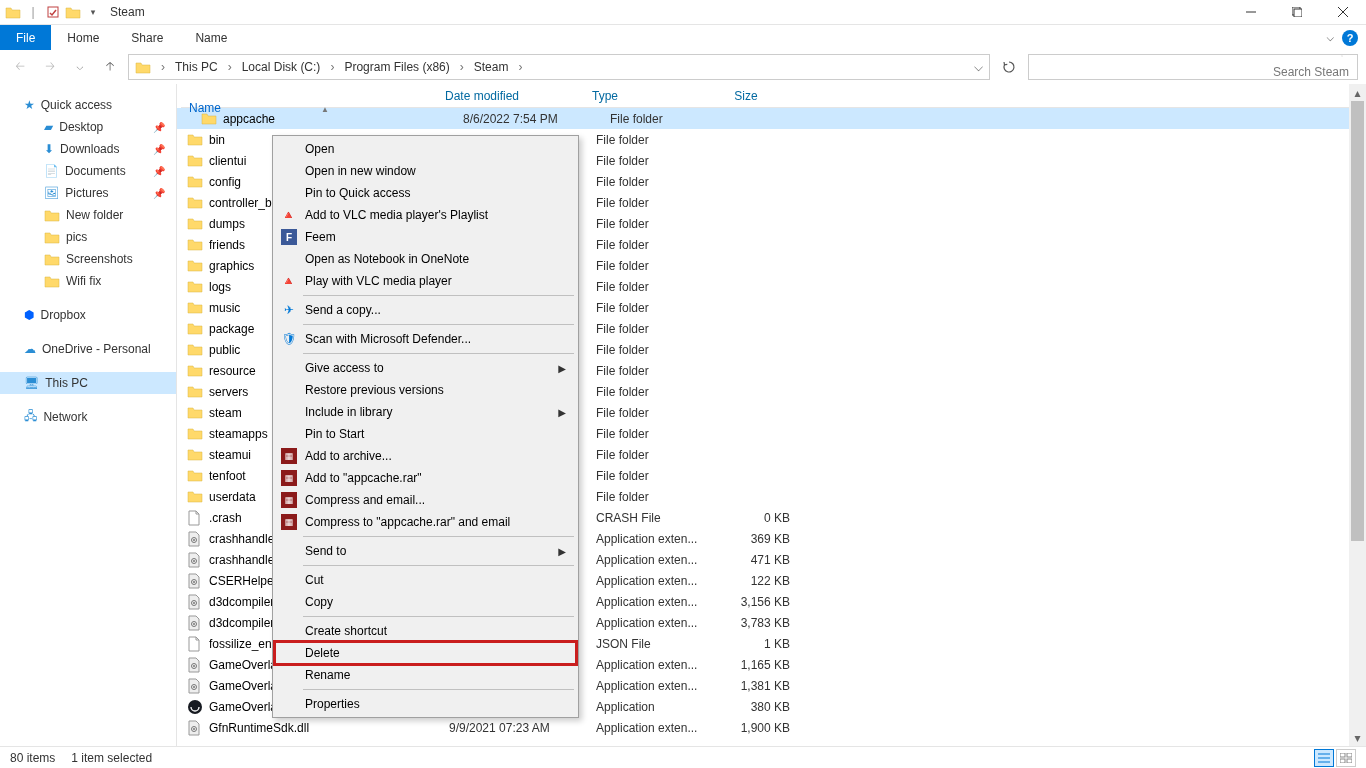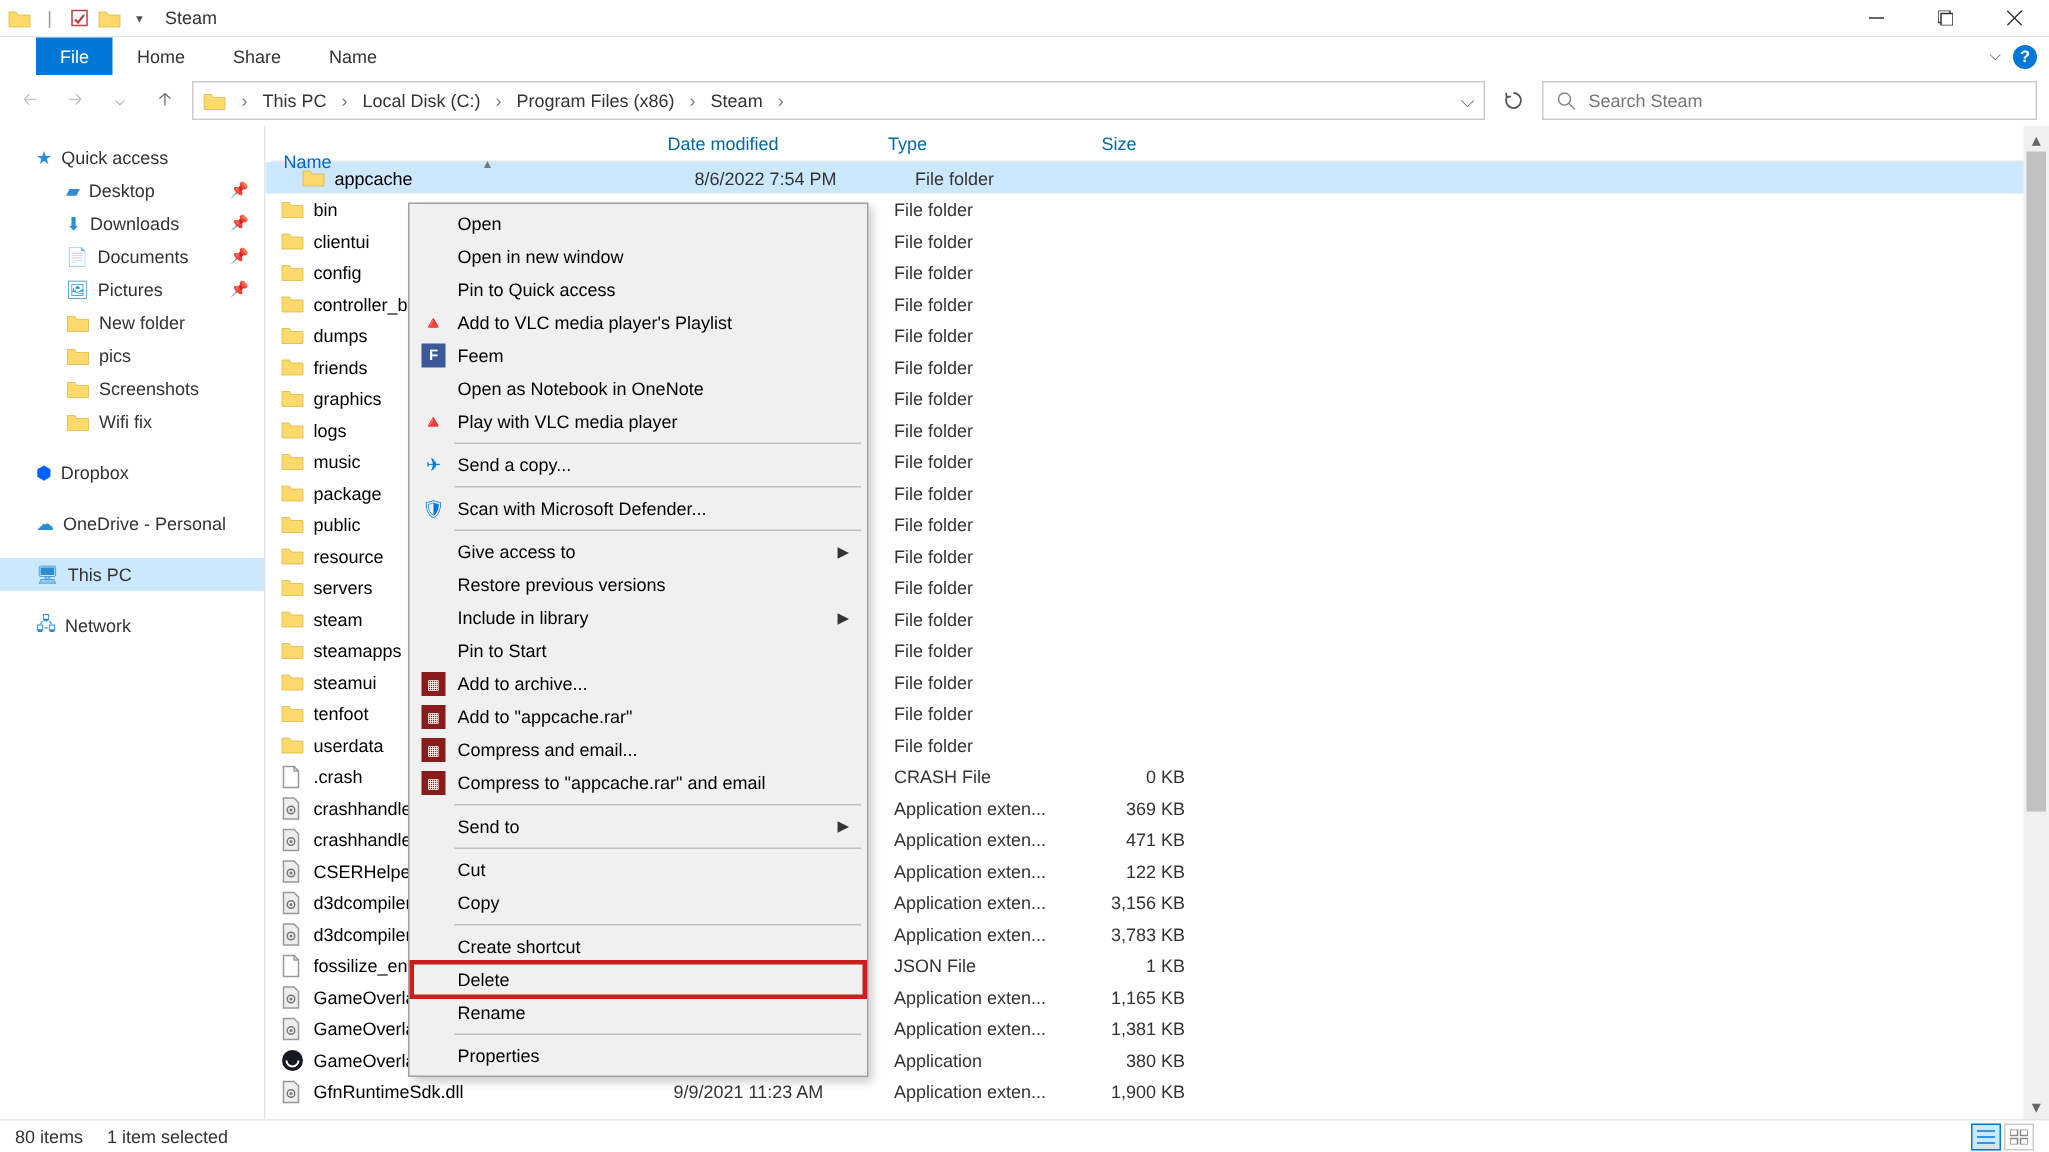--- a/index.html
+++ b/index.html
@@ -10,35 +10,35 @@
 .titlebar .qat { display: flex; align-items: center; padding-left: 4px; gap: 2px; }
 .titlebar .qat-icon { width: 18px; height: 18px; display: flex; align-items: center; justify-content: center; }
 .titlebar .title-text { margin-left: 8px; color: #333; font-size: 12px; }
 .titlebar .window-controls { margin-left: auto; display: flex; }
 .titlebar .wc { width: 46px; height: 25px; display: flex; align-items: center; justify-content: center; }
 .titlebar .wc svg { stroke: #333; }
 
 
 .ribbon { height: 25px; display: flex; align-items: center; background: #fff; }
 .ribbon .tab { padding: 0 16px; height: 25px; display: flex; align-items: center; color: #333; font-size: 12px; }
-.ribbon .tab.file { background: #0078d7; color: #fff; margin-left: 24px; }
+.ribbon .tab.file { background: #0078d7; color: #fff; }
 .ribbon .right-controls { margin-left: auto; display: flex; align-items: center; gap: 8px; padding-right: 8px; }
 .ribbon .help-icon { width: 16px; height: 16px; background: #0078d7; border-radius: 50%; color: #fff; display: flex; align-items: center; justify-content: center; font-size: 11px; font-weight: bold; }
 
 
 .addr-row { height: 34px; display: flex; align-items: center; padding: 4px 8px; gap: 6px; }
 .nav-btn { width: 24px; height: 24px; display: flex; align-items: center; justify-content: center; }
 .addr-bar { flex: 1; height: 26px; border: 1px solid #ccc; display: flex; align-items: center; padding: 0 6px; gap: 6px; }
 .addr-bar .folder-icon { width: 16px; height: 14px; }
 .addr-bar .crumb { color: #333; }
 .addr-bar .chev { color: #777; padding: 0 4px; }
 .addr-bar .spacer { flex: 1; }
 .addr-bar .drop-chev { color: #555; }
 .refresh-btn { width: 26px; height: 26px; display: flex; align-items: center; justify-content: center; }
-.search { width: 330px; height: 26px; border: 1px solid #ccc; display: flex; align-items: center; padding: 0 8px; gap: 8px; color: #777; }
+.search { width: 330px; height: 26px; border: 1px solid #ccc; display: flex; align-items: flex-end; padding: 0 8px; gap: 8px; color: #777; flex-direction: column; }
 
 
 .main { display: flex; height: calc(768px - 25px - 25px - 34px - 22px); }
 .nav-pane { width: 177px; border-right: 1px solid #e5e5e5; padding-top: 10px; }
 .nav-item { height: 22px; display: flex; align-items: center; padding-left: 24px; gap: 6px; color: #333; }
 .nav-item.section { font-weight: normal; }
 .nav-item.indent { padding-left: 44px; }
 .nav-item.selected { background: #cce8ff; }
 .pin { color: #888; font-size: 10px; margin-left: auto; margin-right: 10px; }
 .star { color: #2a8dd4; }
@@ -542,21 +542,21 @@
           <span class="type-cell">Application</span>
           <span class="size-cell">380 KB</span>
         </div>
         <div class="row">
           <span class="icon"><svg width="14" height="16" viewBox="0 0 14 16">
               <path class="dll-svg" d="M2 1 h7 l3 3 v11 h-10 z"></path>
               <circle cx="7" cy="9" r="2.5" fill="none" stroke="#777"></circle>
               <circle cx="7" cy="9" r="1" fill="#777"></circle>
             </svg></span>
           <span class="name-cell">GfnRuntimeSdk.dll</span>
-          <span class="date-cell">9/9/2021 11:23 AM</span>
+          <span class="date-cell">9/9/2021 07:23 AM</span>
           <span class="type-cell">Application exten...</span>
           <span class="size-cell">1,900 KB</span>
         </div>
       </div>
 
     <div class="scrollbar-v">
       <div class="arrow">▴</div>
       <div class="track">
           <div class="thumb"></div>
         </div>

